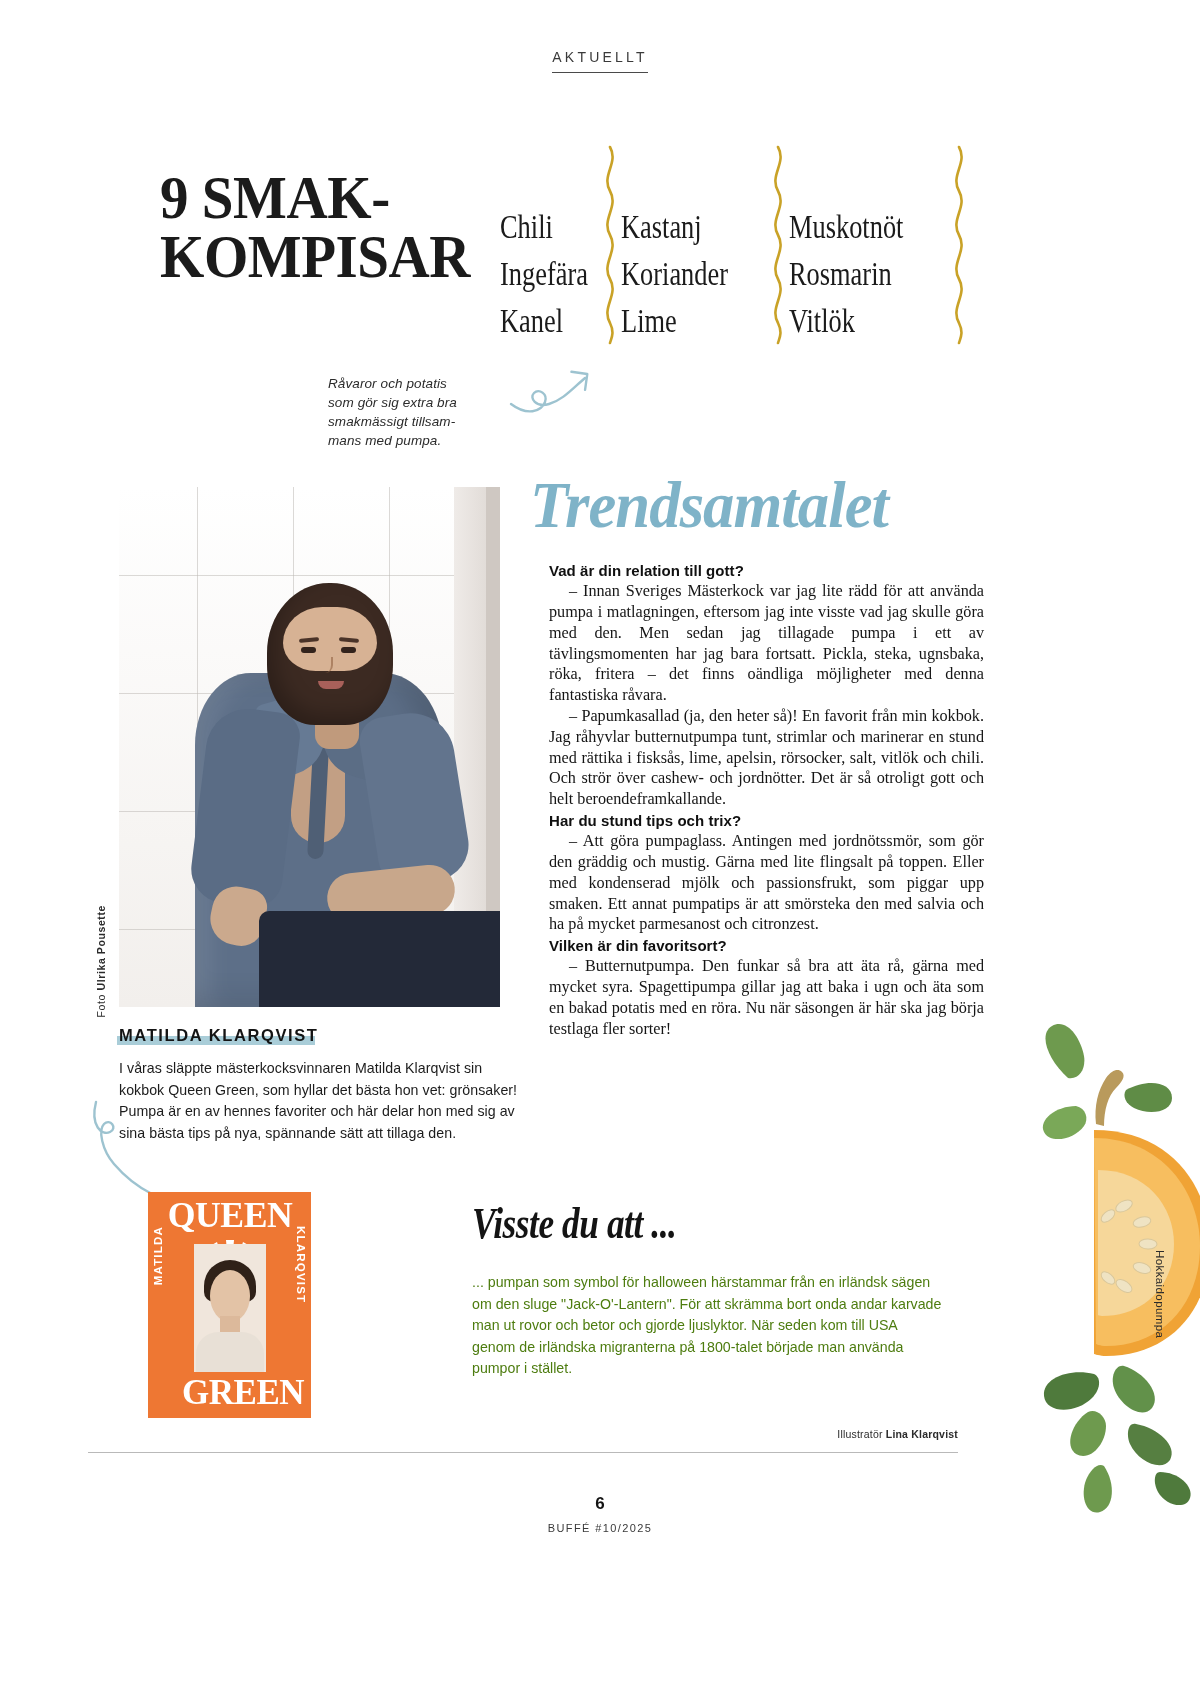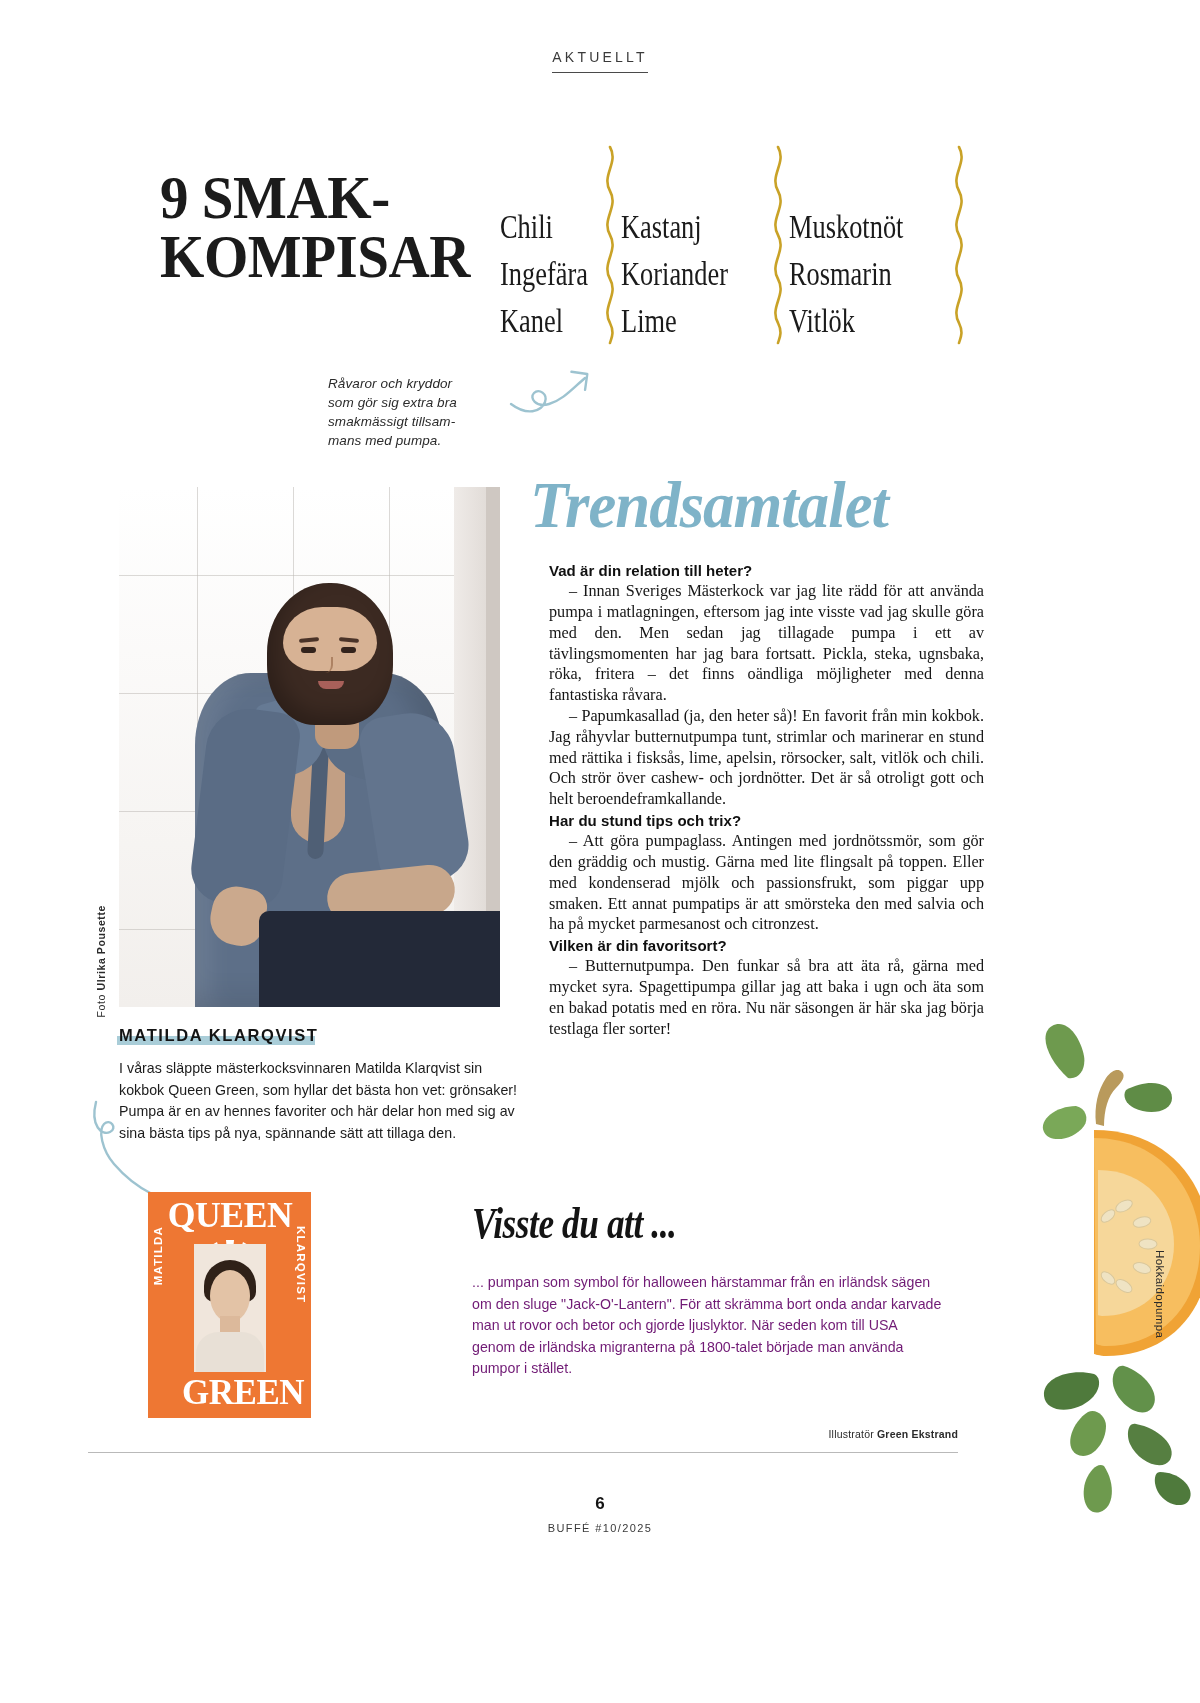--- a/index.html
+++ b/index.html
@@ -256,21 +256,21 @@
   .vd-title{
     position:absolute; left:472px; top:1202px;
     font-family:"Liberation Serif", serif;
     font-style:italic; font-weight:700; font-size:44px; line-height:1;
     color:#141414; letter-spacing:-0.5px;
     transform:scaleX(0.80); transform-origin:left top;
     white-space:nowrap;
   }
   .vd-body{
     position:absolute; left:472px; top:1272px; width:470px;
-    font-size:14.2px; line-height:1.52; color:#701a75;
+    font-size:14.2px; line-height:1.52; color:#4d7c0f;
   }
 
   
   .pumpkin{
     position:absolute; right:-6px; top:1020px; width:230px; height:500px;
   }
   .pk-label{
     position:absolute; right:34px; top:1250px;
     font-size:11.5px; letter-spacing:0.4px; color:#2b2b2b;
     writing-mode:vertical-rl;
@@ -329,21 +329,21 @@
     <div>Muskotnöt</div>
     <div>Rosmarin</div>
     <div>Vitlök</div>
   </div>
   <svg class="squiggle s3" viewBox="0 0 22 200">
     <path d="M11 2 C20 18 2 30 11 46 C20 62 2 74 11 90 C20 106 2 118 11 134 C20 150 2 162 11 178 C16 188 12 194 11 198" fill="none" stroke="#c9a227" stroke-width="2.6" stroke-linecap="round"></path>
   </svg>
 </div>
 
 <div class="caption-note">
-  <span>Råvaror och kryddor</span>
+  <span>Råvaror och potatis</span>
   <span>som gör sig extra bra</span>
   <span>smakmässigt tillsam-</span>
   <span>mans med pumpa.</span>
 </div>
 <svg class="arrow-curl" viewBox="0 0 95 70">
   <path d="M6 40 C22 52 36 48 40 38 C43 30 34 24 29 29 C24 34 31 44 44 40 C58 36 68 24 80 14" fill="none" stroke="#9dc3d0" stroke-width="2.4" stroke-linecap="round"></path>
   <path d="M66 10 L82 10 L82 26" fill="none" stroke="#9dc3d0" stroke-width="2.4" stroke-linecap="round" stroke-linejoin="round" transform="rotate(8 82 12)"></path>
 </svg>
 
 <div class="photo">
@@ -378,21 +378,21 @@
 <div class="namebox">
   <div class="hl"></div>
   <div class="name">MATILDA KLARQVIST</div>
 </div>
 
 <div class="intro">I våras släppte mästerkocksvinnaren Matilda Klarqvist sin kokbok Queen Green, som hyllar det bästa hon vet: grönsaker! Pumpa är en av hennes favoriter och här delar hon med sig av sina bästa tips på nya, spännande sätt att tillaga den.</div>
 
 <div class="trend-title">Trendsamtalet</div>
 
 <div class="qa">
-  <div class="q">Vad är din relation till heter?</div>
+  <div class="q">Vad är din relation till gott?</div>
   <div class="a">– Innan Sveriges Mästerkock var jag lite rädd för att använda pumpa i matlagningen, eftersom jag inte visste vad jag skulle göra med den. Men sedan jag tillagade pumpa i ett av tävlingsmomenten har jag bara fortsatt. Pickla, steka, ugnsbaka, röka, fritera – det finns oändliga möjligheter med denna fantastiska råvara.</div>
   <div class="a">– Papumkasallad (ja, den heter så)! En favorit från min kokbok. Jag råhyvlar butternutpumpa tunt, strimlar och marinerar en stund med rättika i fisksås, lime, apelsin, rörsocker, salt, vitlök och chili. Och strör över cashew- och jordnötter. Det är så otroligt gott och helt beroendeframkallande.</div>
   <div class="q">Har du stund tips och trix?</div>
   <div class="a">– Att göra pumpaglass. Antingen med jordnötssmör, som gör den gräddig och mustig. Gärna med lite flingsalt på toppen. Eller med kondenserad mjölk och passionsfrukt, som piggar upp smaken. Ett annat pumpatips är att smörsteka den med salvia och ha på mycket parmesanost och citronzest.</div>
   <div class="q">Vilken är din favoritsort?</div>
   <div class="a">– Butternutpumpa. Den funkar så bra att äta rå, gärna med mycket syra. Spagettipumpa gillar jag att baka i ugn och äta som en bakad potatis med en röra. Nu när säsongen är här ska jag börja testlaga fler sorter!</div>
 </div>
 
 <svg class="curl-blue" viewBox="0 0 70 110">
   <path d="M8 4 C2 28 14 38 22 34 C30 30 22 20 16 26 C10 32 14 52 26 66 C38 80 52 90 64 96" fill="none" stroke="#9dc3d0" stroke-width="2.4" stroke-linecap="round"></path>
@@ -447,17 +447,17 @@
   <path d="M118 354 C94 348 66 358 68 376 C70 394 100 394 116 378 C124 370 126 358 118 354 Z" fill="#4f7a3c"></path>
   <path d="M148 346 C168 352 186 374 176 388 C166 400 144 386 138 368 C134 356 140 344 148 346 Z" fill="#62914a"></path>
   <path d="M112 392 C96 402 88 426 100 434 C114 442 130 424 130 406 C130 396 120 388 112 392 Z" fill="#6e9a4e"></path>
   <path d="M160 404 C182 408 202 426 194 440 C186 452 162 442 154 424 C150 414 152 402 160 404 Z" fill="#567f41"></path>
   <path d="M128 446 C140 464 138 488 124 492 C110 496 104 476 110 460 C114 450 122 442 128 446 Z" fill="#6e9a4e"></path>
   <path d="M184 452 C202 452 218 466 214 478 C210 490 190 486 182 472 C177 463 178 452 184 452 Z" fill="#4f7a3c"></path>
 </svg>
 <div class="pk-label">Hokkaidopumpa</div>
 
 <div class="illu">
-  <span>Illustratör </span><b>Green Ekstrand</b>
+  <span>Illustratör </span><b>Lina Klarqvist</b>
 </div>
 <div class="foot-rule"></div>
 <div class="pagenum">6</div>
 <div class="issue">BUFFÉ #10/2025</div>
 
 </body></html>

